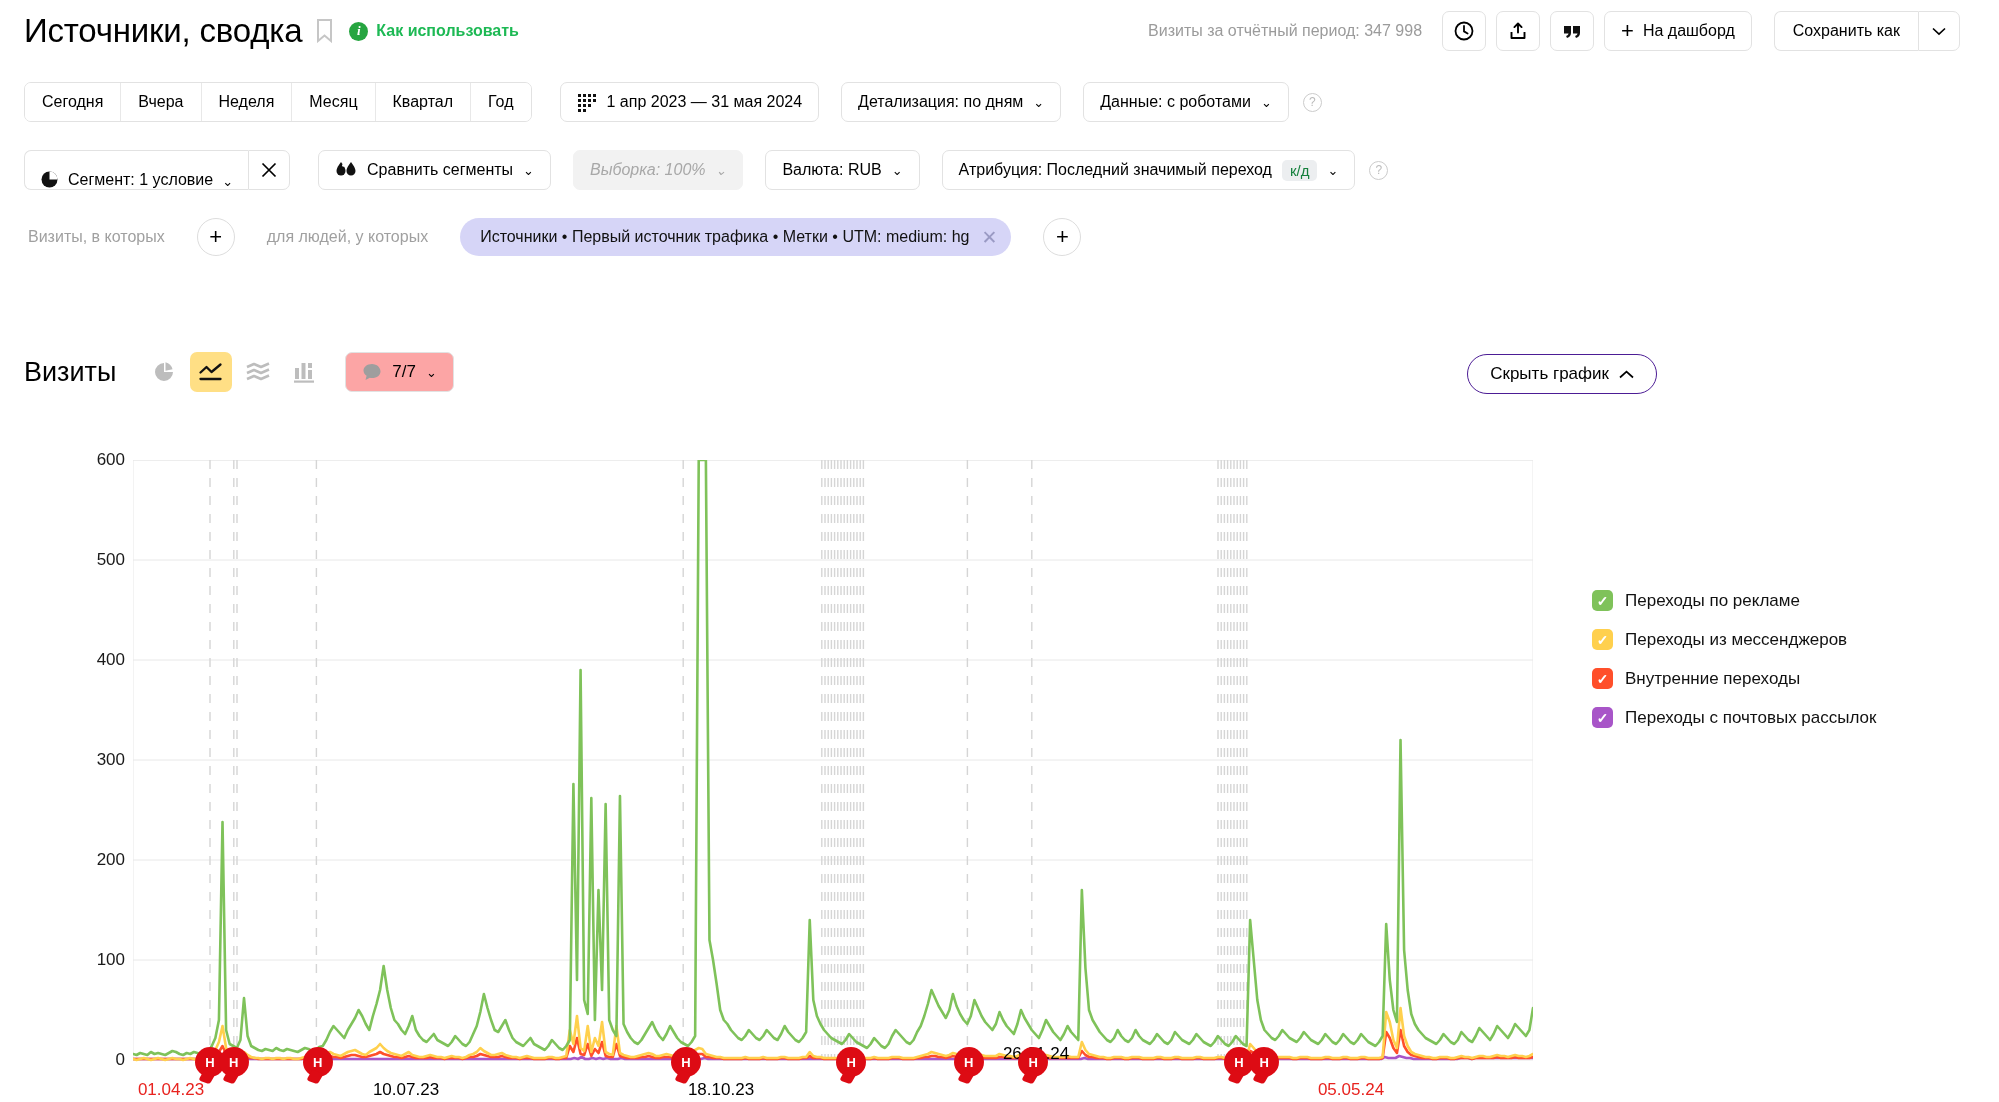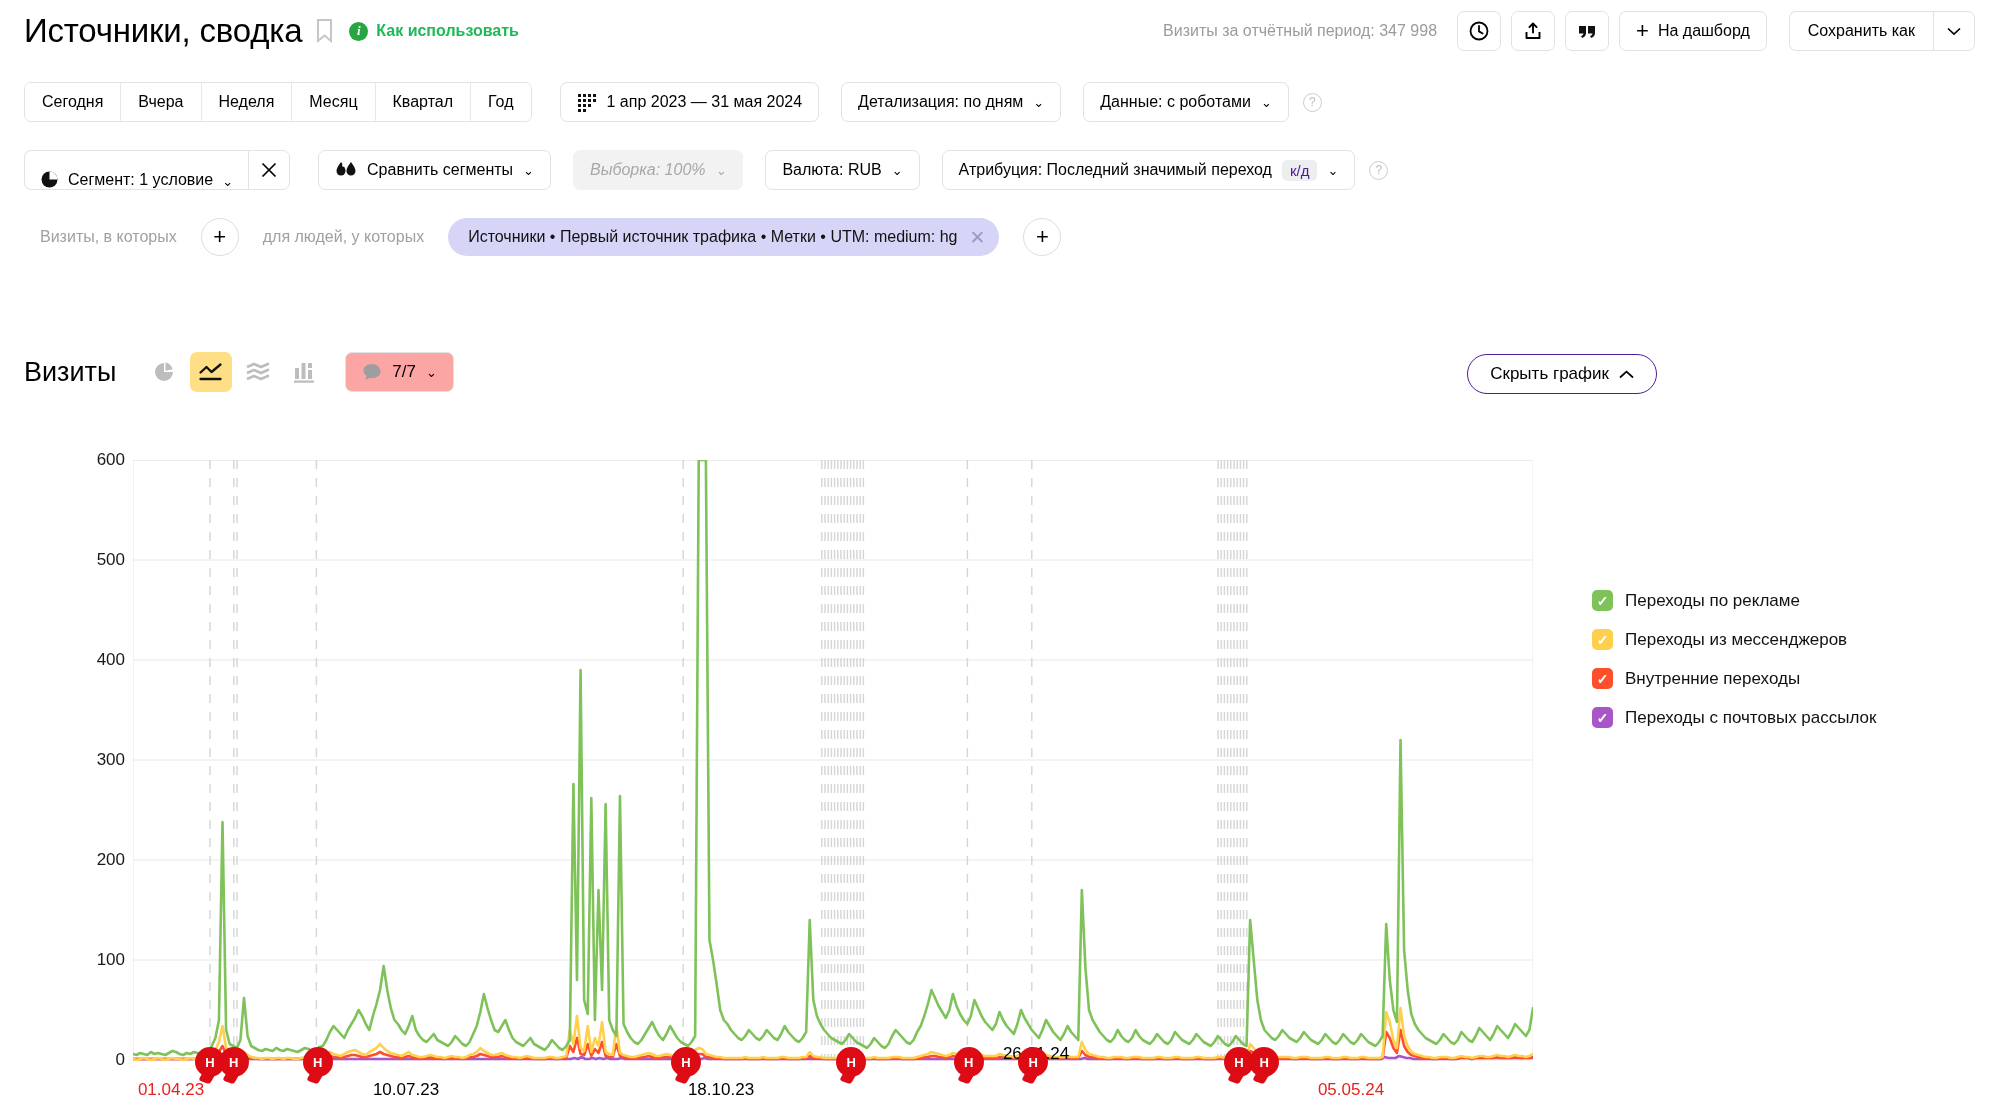--- a/index.html
+++ b/index.html
@@ -36,21 +36,21 @@
   .icon-btn {
     width: 44px; height: 40px; border: 1px solid #e2e2e2; border-radius: 7px;
     background: #fff; display: flex; align-items: center; justify-content: center;
     margin-right: 10px; cursor: pointer;
   }
   .pill-btn {
     height: 40px; border: 1px solid #e2e2e2; border-radius: 7px; background: #fff;
     display: flex; align-items: center; justify-content: center; padding: 0 16px;
     font-size: 16px; white-space: nowrap; cursor: pointer; margin-right: 10px;
   }
-  .split-btn { display: flex; margin-right: 0; padding-left: 12px; }
+  .split-btn { display: flex; margin-right: 15px; padding-left: 12px; }
   .split-btn .main {
     height: 40px; border: 1px solid #e2e2e2; border-right: none;
     border-radius: 7px 0 0 7px; background: #fff; display: flex; align-items: center;
     padding: 0 18px; font-size: 16px; white-space: nowrap; cursor: pointer;
   }
   .split-btn .arrow {
     height: 40px; width: 42px; border: 1px solid #e2e2e2; border-radius: 0 7px 7px 0;
     background: #fff; display: flex; align-items: center; justify-content: center; cursor: pointer;
   }
 
@@ -83,25 +83,25 @@
     border: 1px solid #e2e2e2; border-right: none; border-radius: 7px 0 0 7px; background: #fff;
     display: flex; align-items: flex-end; gap: 9px; padding: 0 15px; font-size: 16px;
     white-space: nowrap; cursor: pointer;
   }
   .seg-combo .right {
     width: 42px; border: 1px solid #e2e2e2; border-radius: 0 7px 7px 0; background: #fff;
     display: flex; align-items: center; justify-content: center; cursor: pointer;
   }
   .tb-btn.disabled { background: #f2f2f2; border-color: #f2f2f2; color: #a8a8a8; font-style: italic; }
   .attr-tag {
-    background: #eceef0; border-radius: 5px; padding: 2px 8px; font-size: 15px; color: #4c1d95;
-  }
-
-  
-  .filter-row { position: absolute; left: 40px; top: 218px; display: flex; align-items: center; gap: 24px; justify-content: flex-end; }
+    background: #eceef0; border-radius: 5px; padding: 2px 8px; font-size: 15px; color: #15803d;
+  }
+
+  
+  .filter-row { position: absolute; left: 28px; top: 218px; display: flex; align-items: center; gap: 32px; justify-content: flex-end; }
   .filter-label { color: #a0a0a0; font-size: 16px; white-space: nowrap; }
   .plus-circle {
     width: 38px; height: 38px; border-radius: 50%; border: 1px solid #ddd; background: #fff;
     display: flex; align-items: center; justify-content: center; font-size: 22px; color: #000;
     cursor: pointer; font-weight: 300;
   }
   .chip {
     background: #d6d5f7; border-radius: 19px; height: 38px; display: flex; align-items: center;
     padding: 0 14px 0 20px; gap: 12px; font-size: 16px; color: #111; white-space: nowrap; cursor: pointer;
   }

